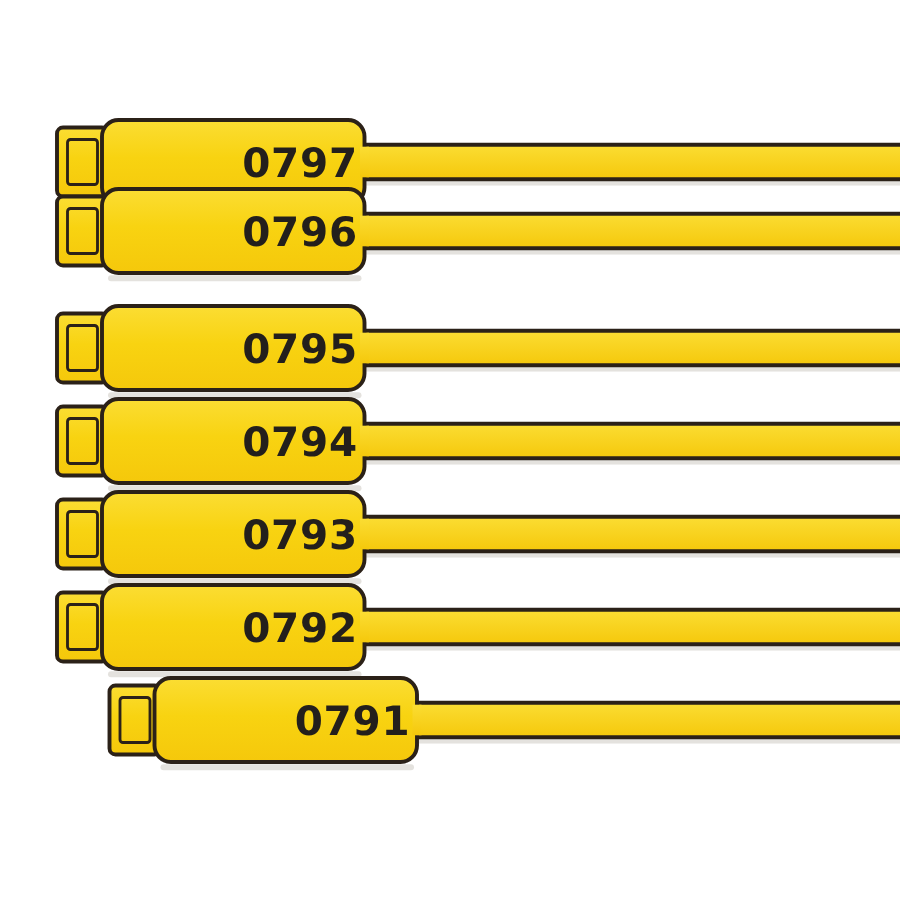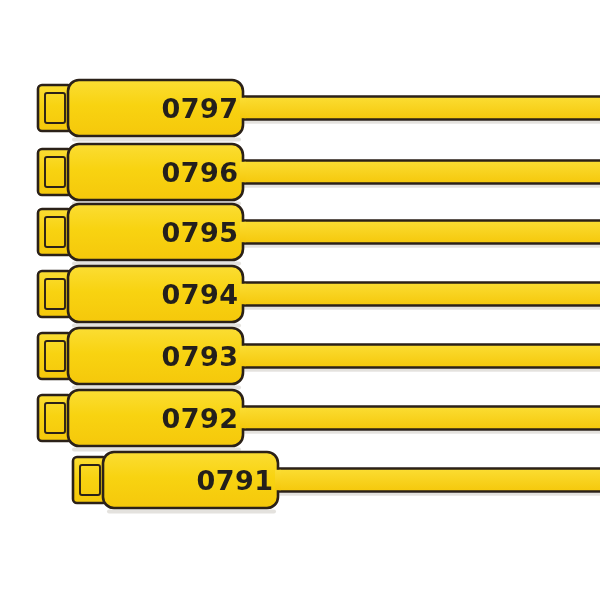--- a/index.html
+++ b/index.html
@@ -59,21 +59,21 @@
         <rect x="72" y="60.5" width="169" height="4" rx="2" fill="#e4e2de"></rect>
         <rect x="243" y="43.7" width="367" height="3" fill="#e4e2de"></rect>
         <path d="M 227 19.5 H 601 Q 610 19.5 610 28.5 V 33.5 Q 610 42.5 601 42.5 H 227 Z" fill="url(#gradt-seal-0797)" stroke="#2B2118" stroke-width="2.6" stroke-linejoin="round"></path>
         <rect x="38" y="8" width="34" height="46" rx="4" fill="url(#grad-seal-0797)" stroke="#2B2118" stroke-width="2.6" stroke-linejoin="round"></rect>
         <rect x="45" y="16" width="20" height="30" rx="2" fill="none" stroke="#2B2118" stroke-width="1.9"></rect>
         <rect x="68" y="3" width="175" height="56" rx="11" fill="url(#grad-seal-0797)" stroke="#2B2118" stroke-width="2.6" stroke-linejoin="round"></rect>
         <rect x="240" y="20.8" width="6" height="20.4" fill="url(#gradt-seal-0797)"></rect>
         <text x="200" y="41" text-anchor="middle" class="seal-number">0797</text>
       </svg>
     </div>
-    <div class="seal-row" style="top: 141px; text-align: right;">
+    <div class="seal-row" style="top: 123px; text-align: right;">
       <svg class="seal-svg" viewBox="0 0 600 62" width="600" height="62">
         <defs>
           <linearGradient id="grad-seal-0796" x1="0" y1="0" x2="0" y2="1">
             <stop offset="0" stop-color="#FBDD33"></stop>
             <stop offset="0.45" stop-color="#F8D311"></stop>
             <stop offset="1" stop-color="#F5C80B"></stop>
           </linearGradient>
           <linearGradient id="gradt-seal-0796" x1="0" y1="0" x2="0" y2="1">
             <stop offset="0" stop-color="#FBDD33"></stop>
             <stop offset="1" stop-color="#F5C80B"></stop>

